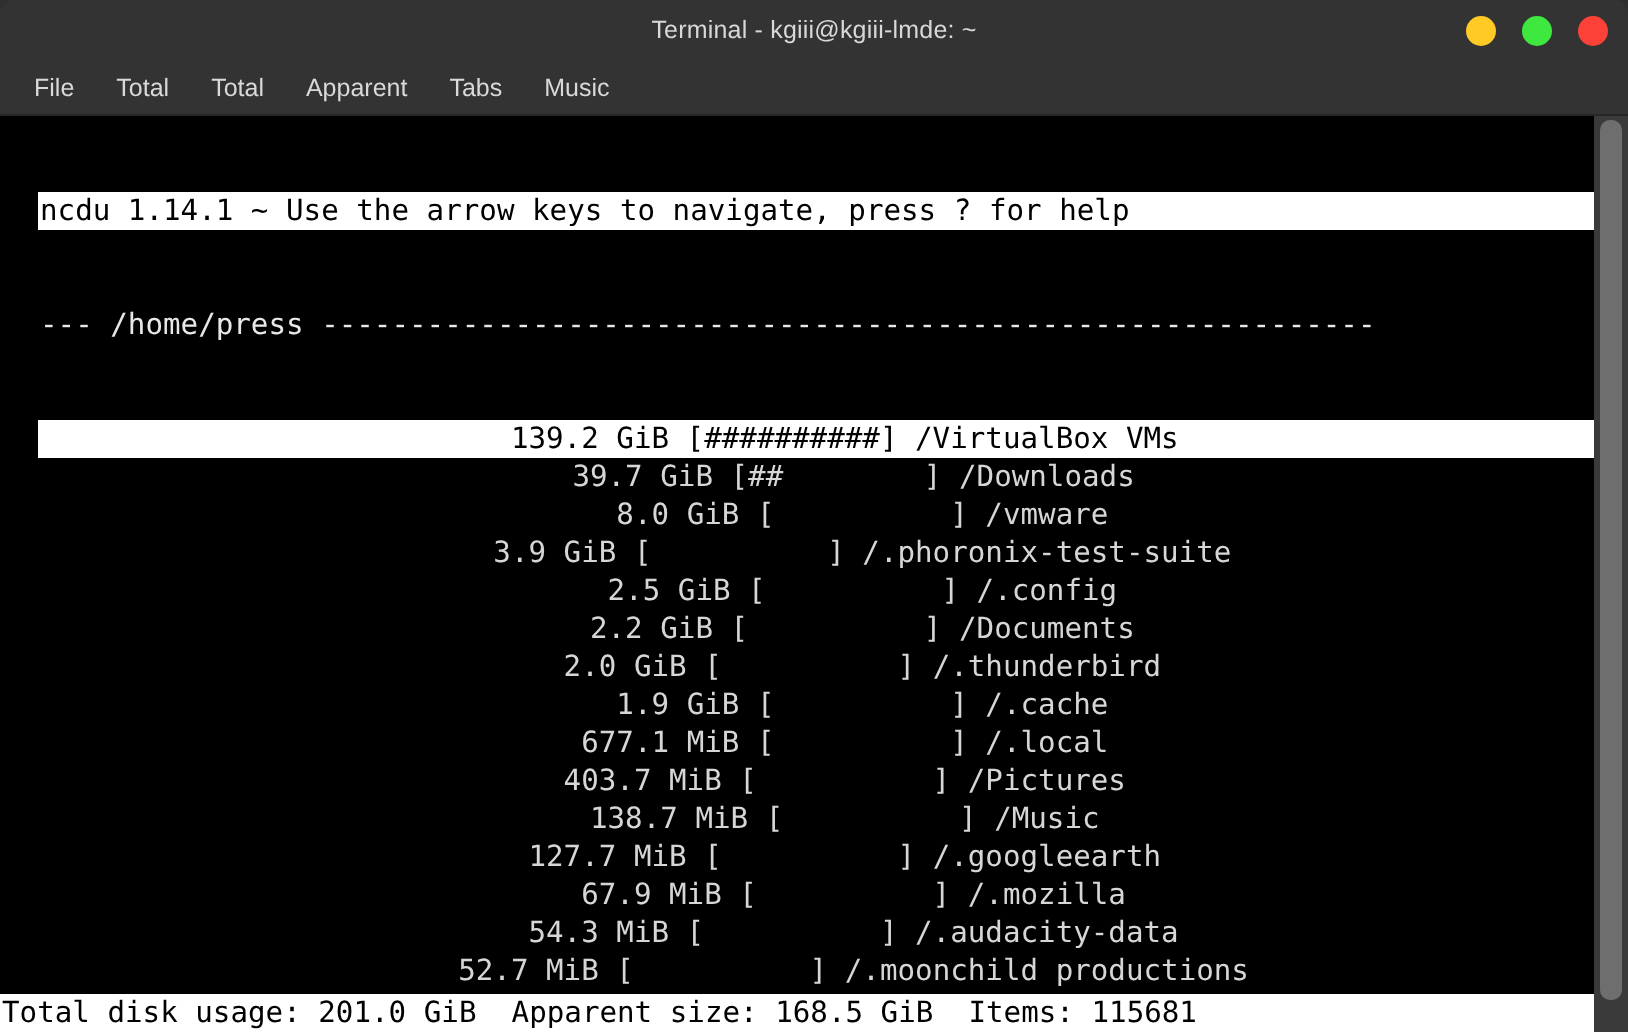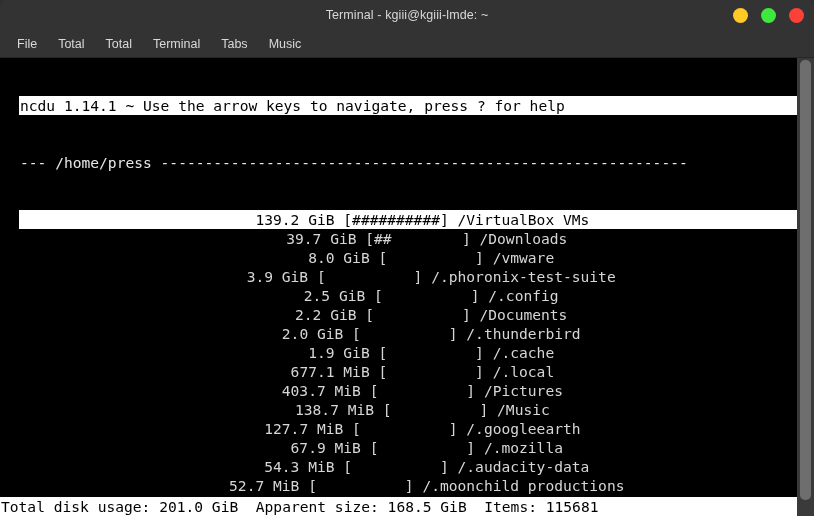--- a/index.html
+++ b/index.html
@@ -180,21 +180,21 @@
       <span class="win-btn" style="background: rgb(255, 201, 38);"></span>
       <span class="win-btn" style="background: rgb(62, 232, 62);"></span>
       <span class="win-btn" style="background: rgb(252, 65, 56);"></span>
     </div>
   </div>
 
   <div class="menubar">
     <span class="menu-item">File</span>
     <span class="menu-item">Total</span>
     <span class="menu-item">Total</span>
-    <span class="menu-item">Terminal</span>
+    <span class="menu-item">Apparent</span>
     <span class="menu-item">Tabs</span>
     <span class="menu-item">Music</span>
   </div>
 
   <div class="terminal">
     <div class="term-content">
       <div class="line line-inverse hdr-line">ncdu 1.14.1 ~ Use the arrow keys to navigate, press ? for help</div>
       <div class="line path-line">--- /home/press ------------------------------------------------------------</div>
       <div id="entry-rows"><div class="line row selected"> 139.2 GiB [##########] /VirtualBox VMs</div><div class="line row">  39.7 GiB [##        ] /Downloads</div><div class="line row">   8.0 GiB [          ] /vmware</div><div class="line row">   3.9 GiB [          ] /.phoronix-test-suite</div><div class="line row">   2.5 GiB [          ] /.config</div><div class="line row">   2.2 GiB [          ] /Documents</div><div class="line row">   2.0 GiB [          ] /.thunderbird</div><div class="line row">   1.9 GiB [          ] /.cache</div><div class="line row"> 677.1 MiB [          ] /.local</div><div class="line row"> 403.7 MiB [          ] /Pictures</div><div class="line row"> 138.7 MiB [          ] /Music</div><div class="line row"> 127.7 MiB [          ] /.googleearth</div><div class="line row">  67.9 MiB [          ] /.mozilla</div><div class="line row">  54.3 MiB [          ] /.audacity-data</div><div class="line row">  52.7 MiB [          ] /.moonchild productions</div><div class="line row">  27.5 MiB [          ] /.linuxmint</div><div class="line row">  16.9 MiB [          ] /.librewolf</div></div>
     </div>

